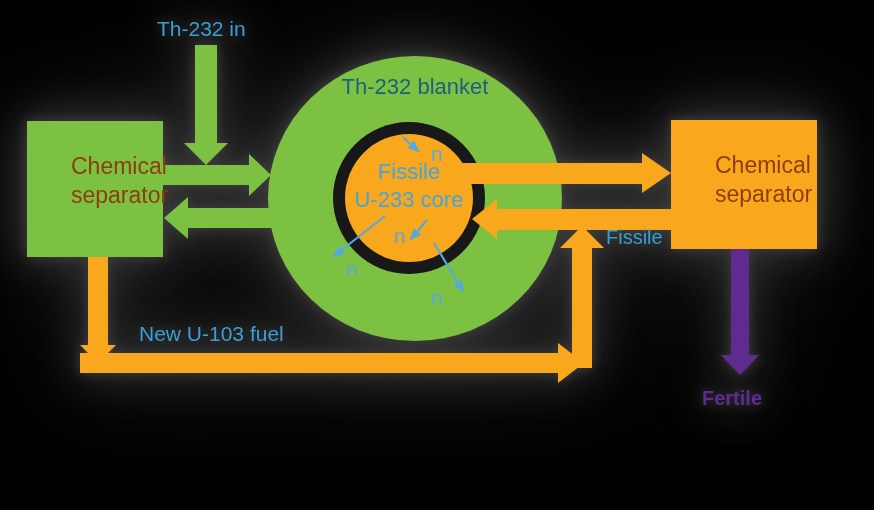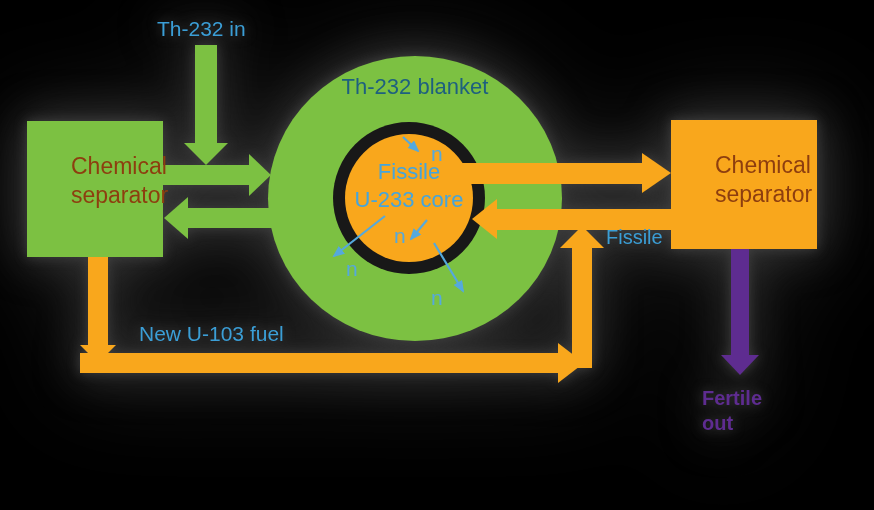--- a/index.html
+++ b/index.html
@@ -134,17 +134,16 @@
     <div class="abs" id="core-text">
       <div>Fissile</div>
       <div>U-233 core</div>
     </div>
 
     <div class="abs flow-label" id="lbl-th232">Th-232 in</div>
     <div class="abs flow-label" id="lbl-newfuel">New U-103 fuel</div>
     <div class="abs flow-label" id="lbl-fissile">Fissile</div>
     <div class="abs" id="lbl-fission">
       <div>Fertile</div>
-      <div>out</div>
     </div>
 
   </div>
 </div>
 
 </body></html>

